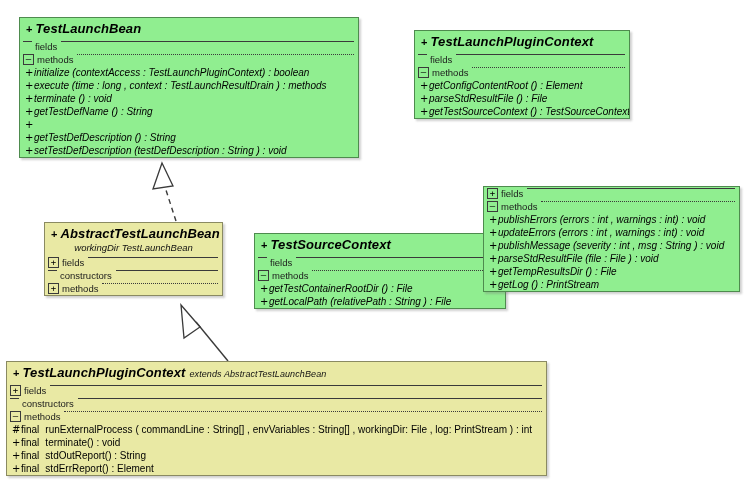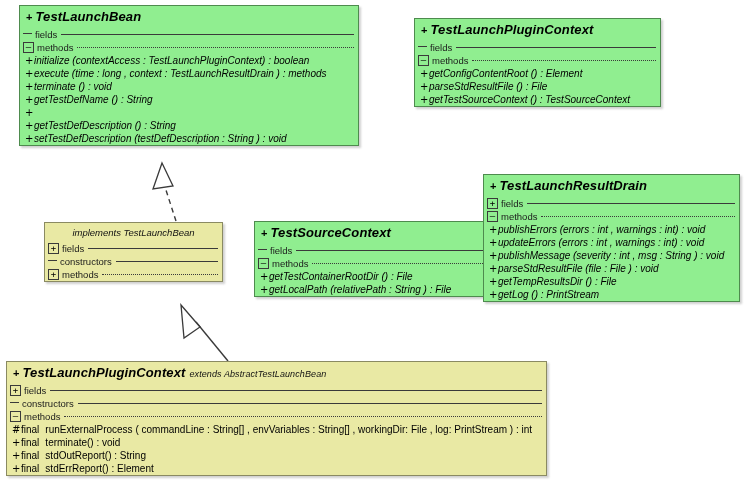--- a/index.html
+++ b/index.html
@@ -14,21 +14,21 @@
 
   svg.conn{position:absolute;left:0;top:0;width:750px;height:499px;pointer-events:none;}
 
   .umlbox{
     position:absolute;
     box-sizing:border-box;
     border:1px solid #5a5a4a;
     box-shadow:2px 2px 2px rgba(120,120,120,.35);
     overflow:hidden;
   }
-  .umlbox.green{background:#90ee90;border-color:#4e8b4e;}
+  .umlbox.green{background:#90ee90;border-color:#4e8b4e;margin-top:12px;}
   .umlbox.yellow{background:#e9e9a4;border-color:#8a8a62;}
 
   .cls-header{
     padding:4px 6px 3px 6px;
     line-height:1.12;
   }
   .cls-title{
     font-weight:bold;font-style:italic;
     font-size:13px;color:#000;letter-spacing:.1px;
     white-space:nowrap;
@@ -37,21 +37,21 @@
   .cls-stereo{
     font-style:italic;font-size:9px;color:#111;margin-left:4px;font-weight:normal;
   }
   .cls-implements{
     font-style:italic;font-size:9.5px;color:#111;
     text-align:center;white-space:nowrap;margin-top:1px;
   }
 
   
   .compart{
-    display:flex;align-items:center;
+    display:flex;
     padding:1px 4px 1px 3px;
     font-size:9.5px;color:#1a1a1a;white-space:nowrap;
   }
   .compart .toggle{
     display:inline-block;width:9px;height:9px;line-height:8px;
     border:1px solid #3a3a3a;text-align:center;
     font-size:9px;font-family:"DejaVu Sans Mono","Liberation Mono",monospace;
     margin-right:3px;flex:0 0 auto;color:#000;background:transparent;
   }
   .compart .dash-toggle{
@@ -131,21 +131,21 @@
     <div class="member">
         <span class="vis">+</span>
         <span class="sig">getTestDefDescription () : String</span>
       </div>
     <div class="member">
         <span class="vis">+</span>
         <span class="sig">setTestDefDescription (testDefDescription : String ) : void</span>
       </div>
   </div>
 
-  <div class="umlbox green" style="left:414px;top:18px;width:247px;">
+  <div class="umlbox green" style="left:414px;top:18px;width:216px;">
     <div class="cls-header">
       <div class="cls-title">
         <span class="vis">+</span><span>TestLaunchPluginContext</span>
       </div>
     </div>
     <div class="compart">
       <span class="dash-toggle"></span>
       <span class="lbl">fields</span>
       <span class="rule"></span>
     </div>
@@ -163,21 +163,24 @@
         <span class="sig">parseStdResultFile () : File</span>
       </div>
     <div class="member">
         <span class="vis">+</span>
         <span class="sig">getTestSourceContext () : TestSourceContext</span>
       </div>
   </div>
 
   <div class="umlbox yellow" style="left:44px;top:222px;width:179px;">
     <div class="cls-header">
-      <div class="cls-implements">implements   TestLaunchBean</div>
+      <div class="cls-title">
+        <span class="vis">+</span><span>AbstractTestLaunchBean</span>
+      </div>
+      <div class="cls-implements">workingDir   TestLaunchBean</div>
     </div>
     <div class="compart">
       <span class="toggle">+</span>
       <span class="lbl">fields</span>
       <span class="rule"></span>
     </div>
     <div class="compart">
       <span class="dash-toggle"></span>
       <span class="lbl">constructors</span>
       <span class="rule"></span>
@@ -209,25 +212,20 @@
         <span class="vis">+</span>
         <span class="sig">getTestContainerRootDir () : File</span>
       </div>
     <div class="member">
         <span class="vis">+</span>
         <span class="sig">getLocalPath (relativePath : String ) : File</span>
       </div>
   </div>
 
   <div class="umlbox green" style="left:483px;top:174px;width:257px;">
-    <div class="cls-header">
-      <div class="cls-title">
-        <span class="vis">+</span><span>TestLaunchResultDrain</span>
-      </div>
-    </div>
     <div class="compart">
       <span class="toggle">+</span>
       <span class="lbl">fields</span>
       <span class="rule"></span>
     </div>
     <div class="compart">
       <span class="toggle">–</span>
       <span class="lbl">methods</span>
       <span class="rule dotted"></span>
     </div>

